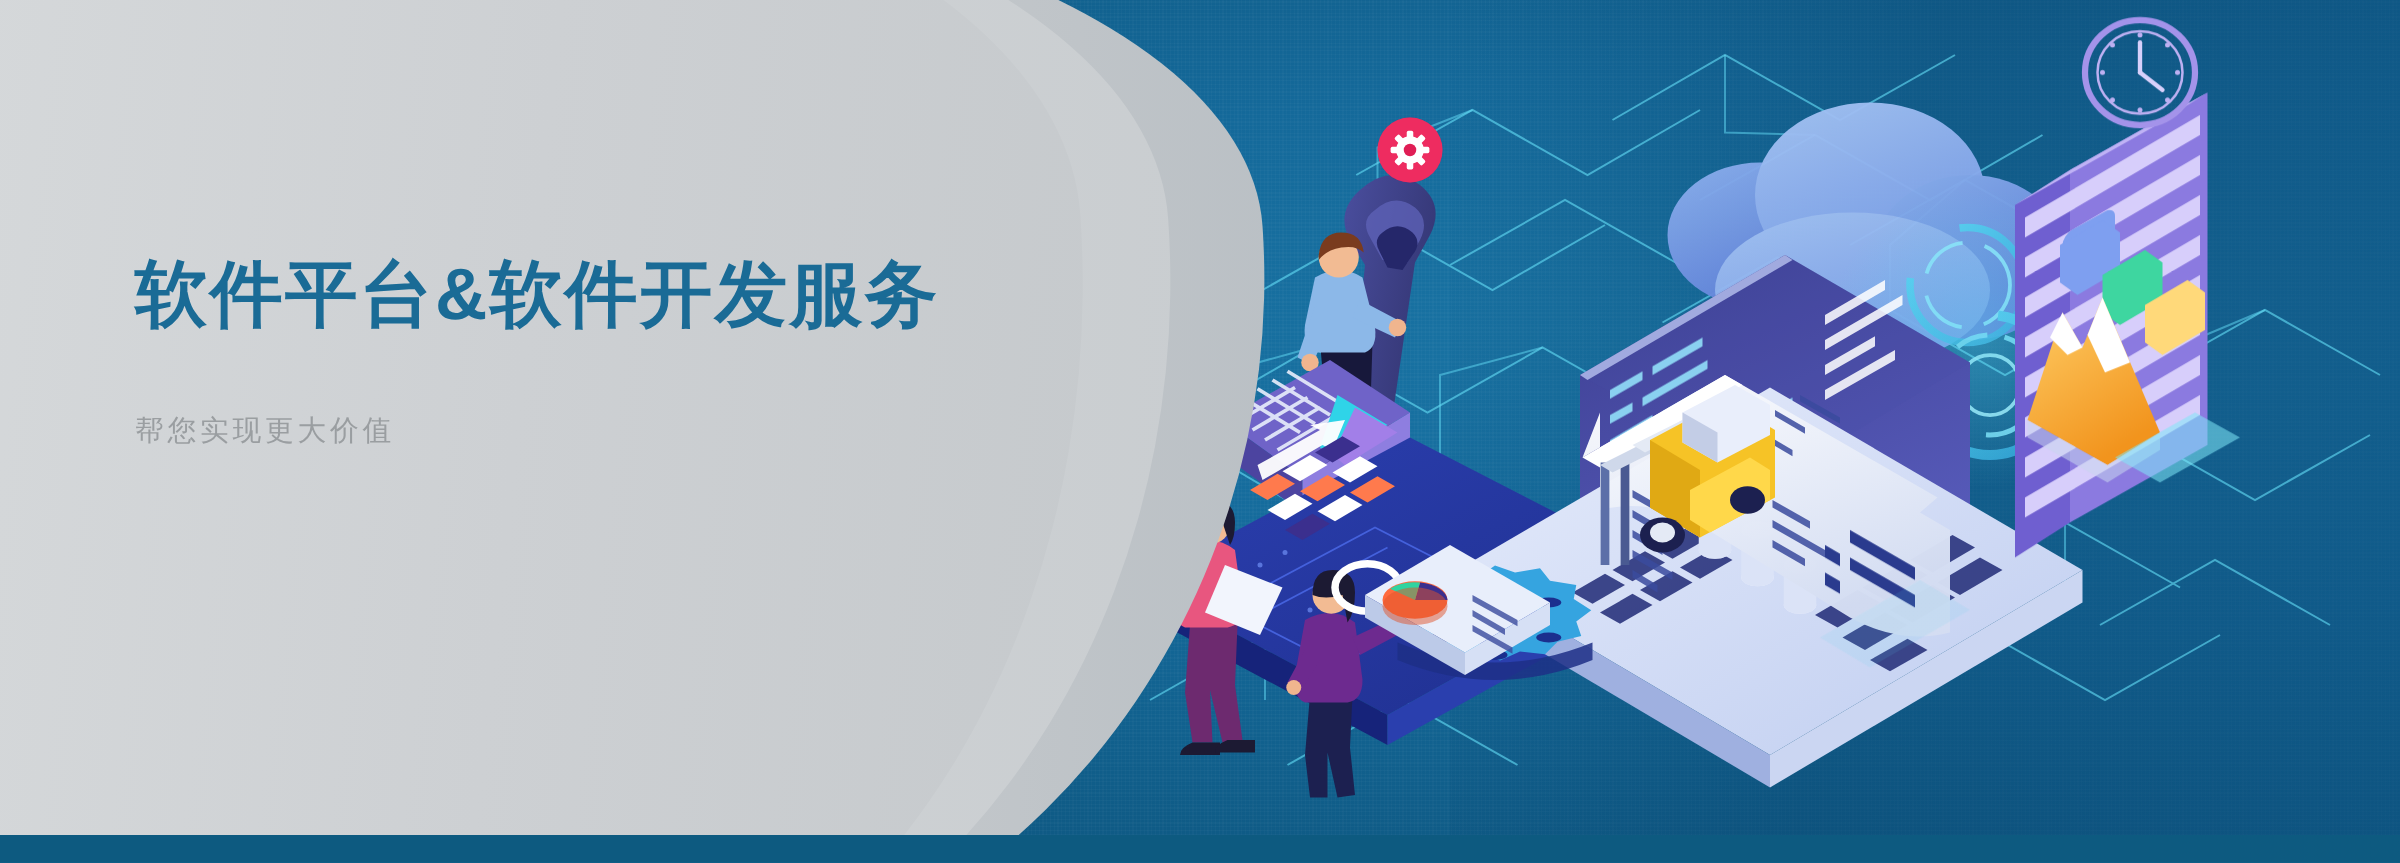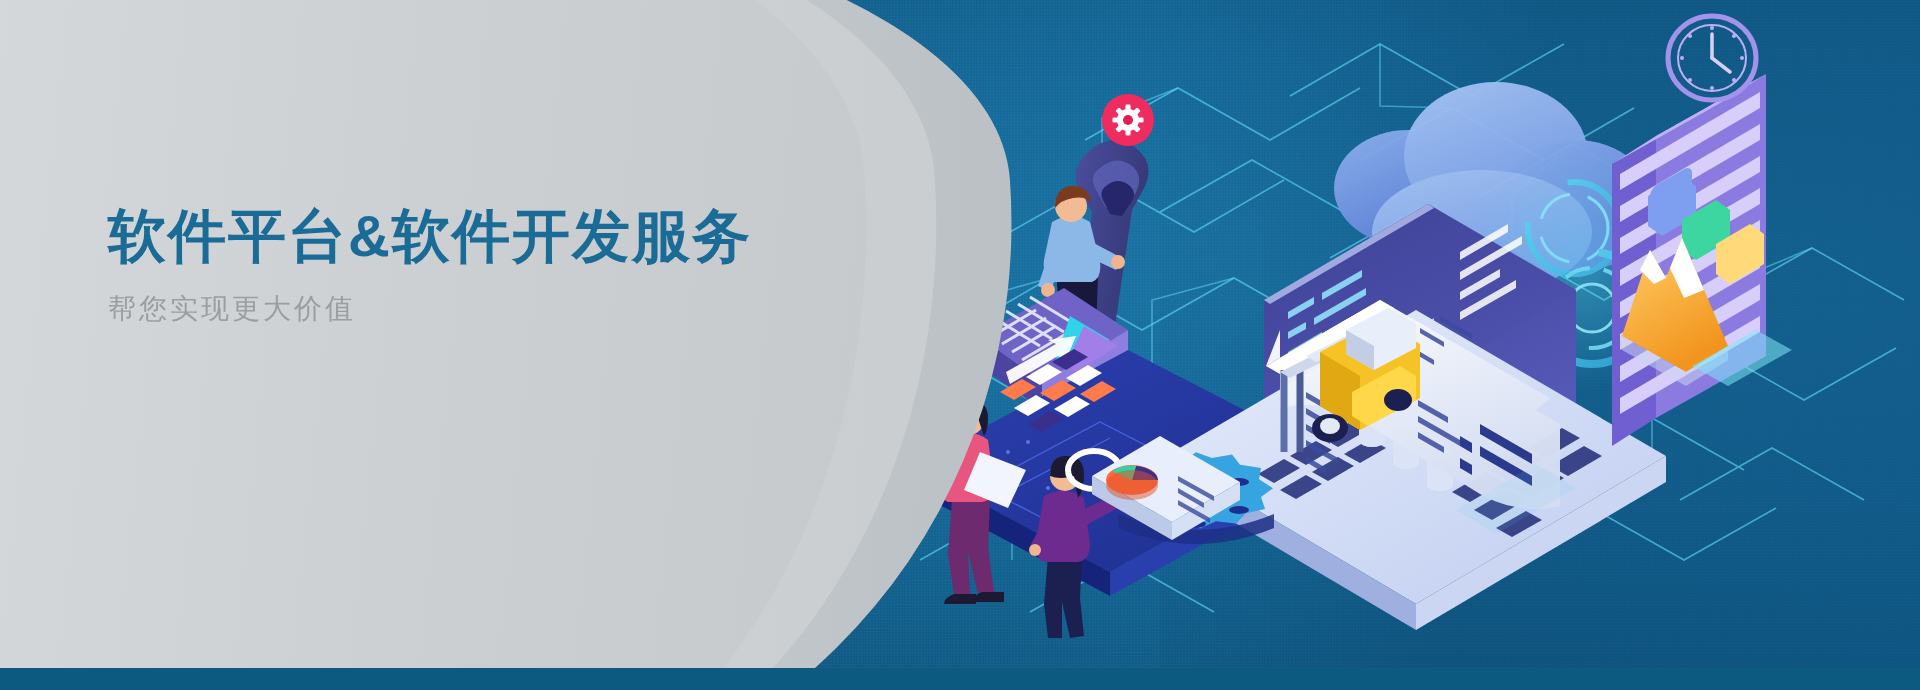--- a/index.html
+++ b/index.html
@@ -73,22 +73,22 @@
   }
   .title {
     font-size: 58px;
     line-height: 1.08;
     font-weight: 700;
     letter-spacing: 2px;
     color: #1a6b96;
     white-space: nowrap;
   }
   .subtitle {
-    margin-top: 22px;
-    font-size: 28px;
+    margin-top: 61px;
+    font-size: 23px;
     letter-spacing: 3px;
     color: #9a9ea1;
     font-weight: 400;
   }
   
   .art {
     position: absolute;
     right: 0; top: 0;
     width: 1060px; height: 690px;
     pointer-events: none;

